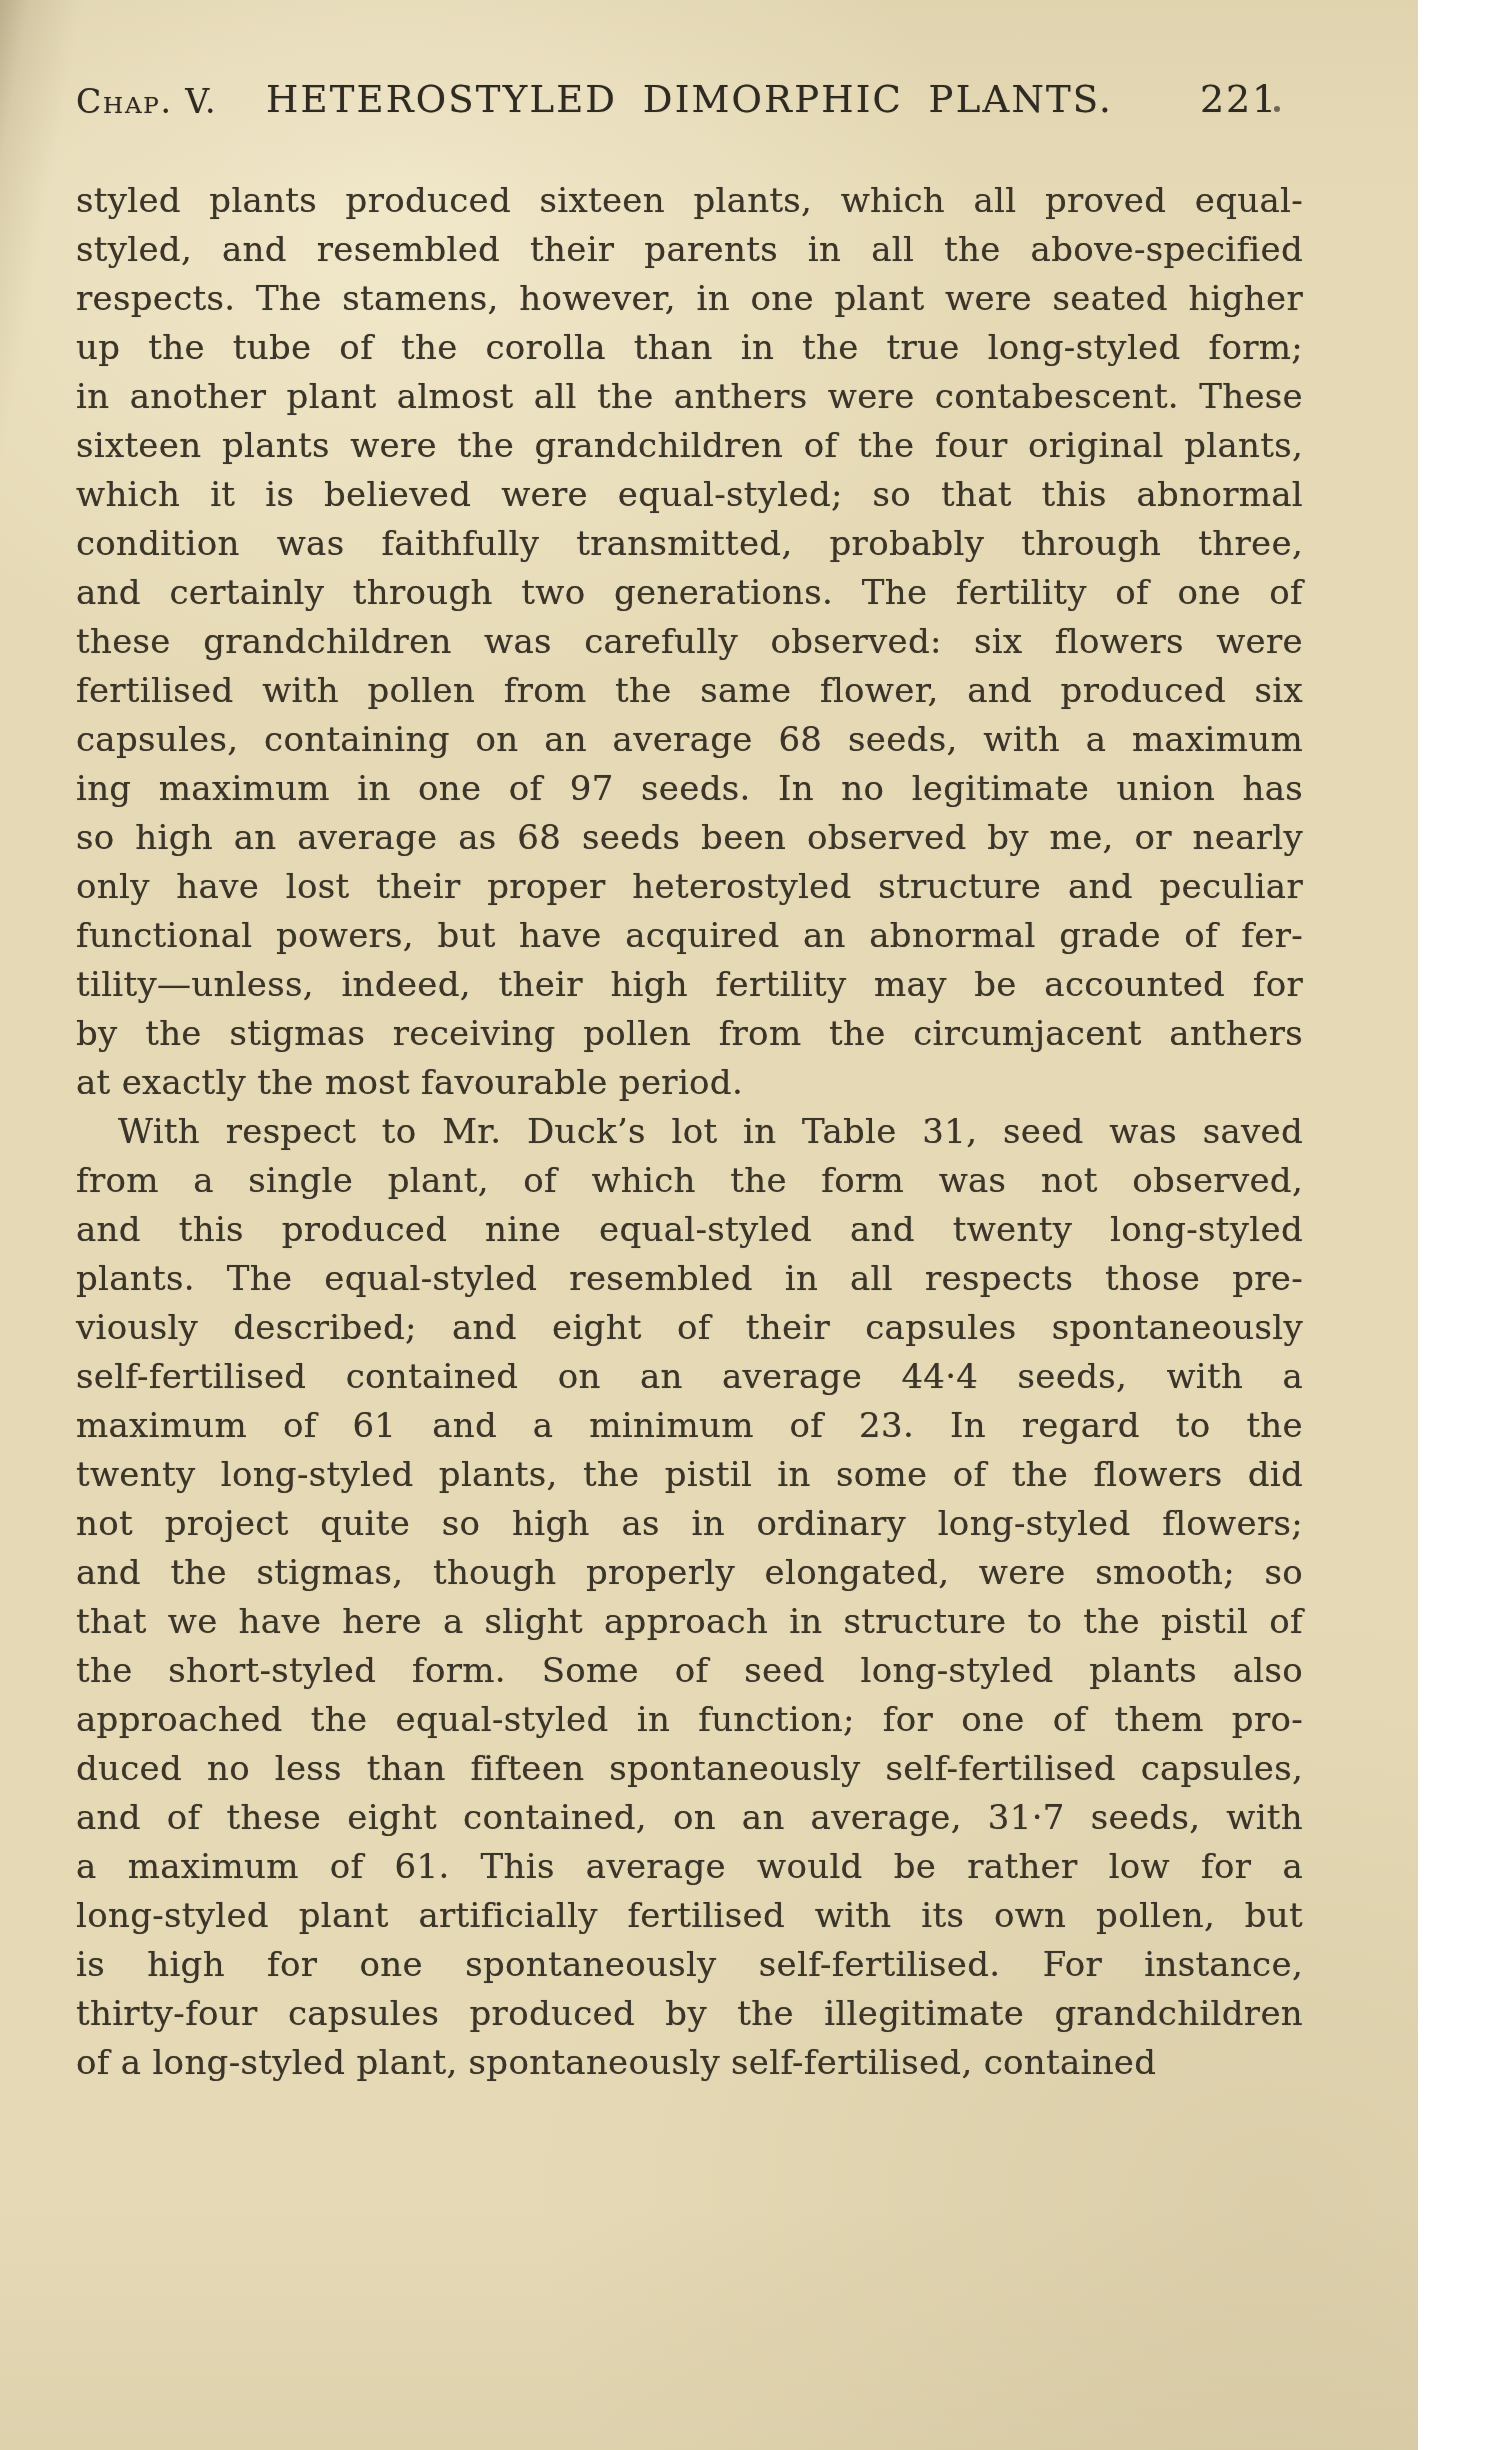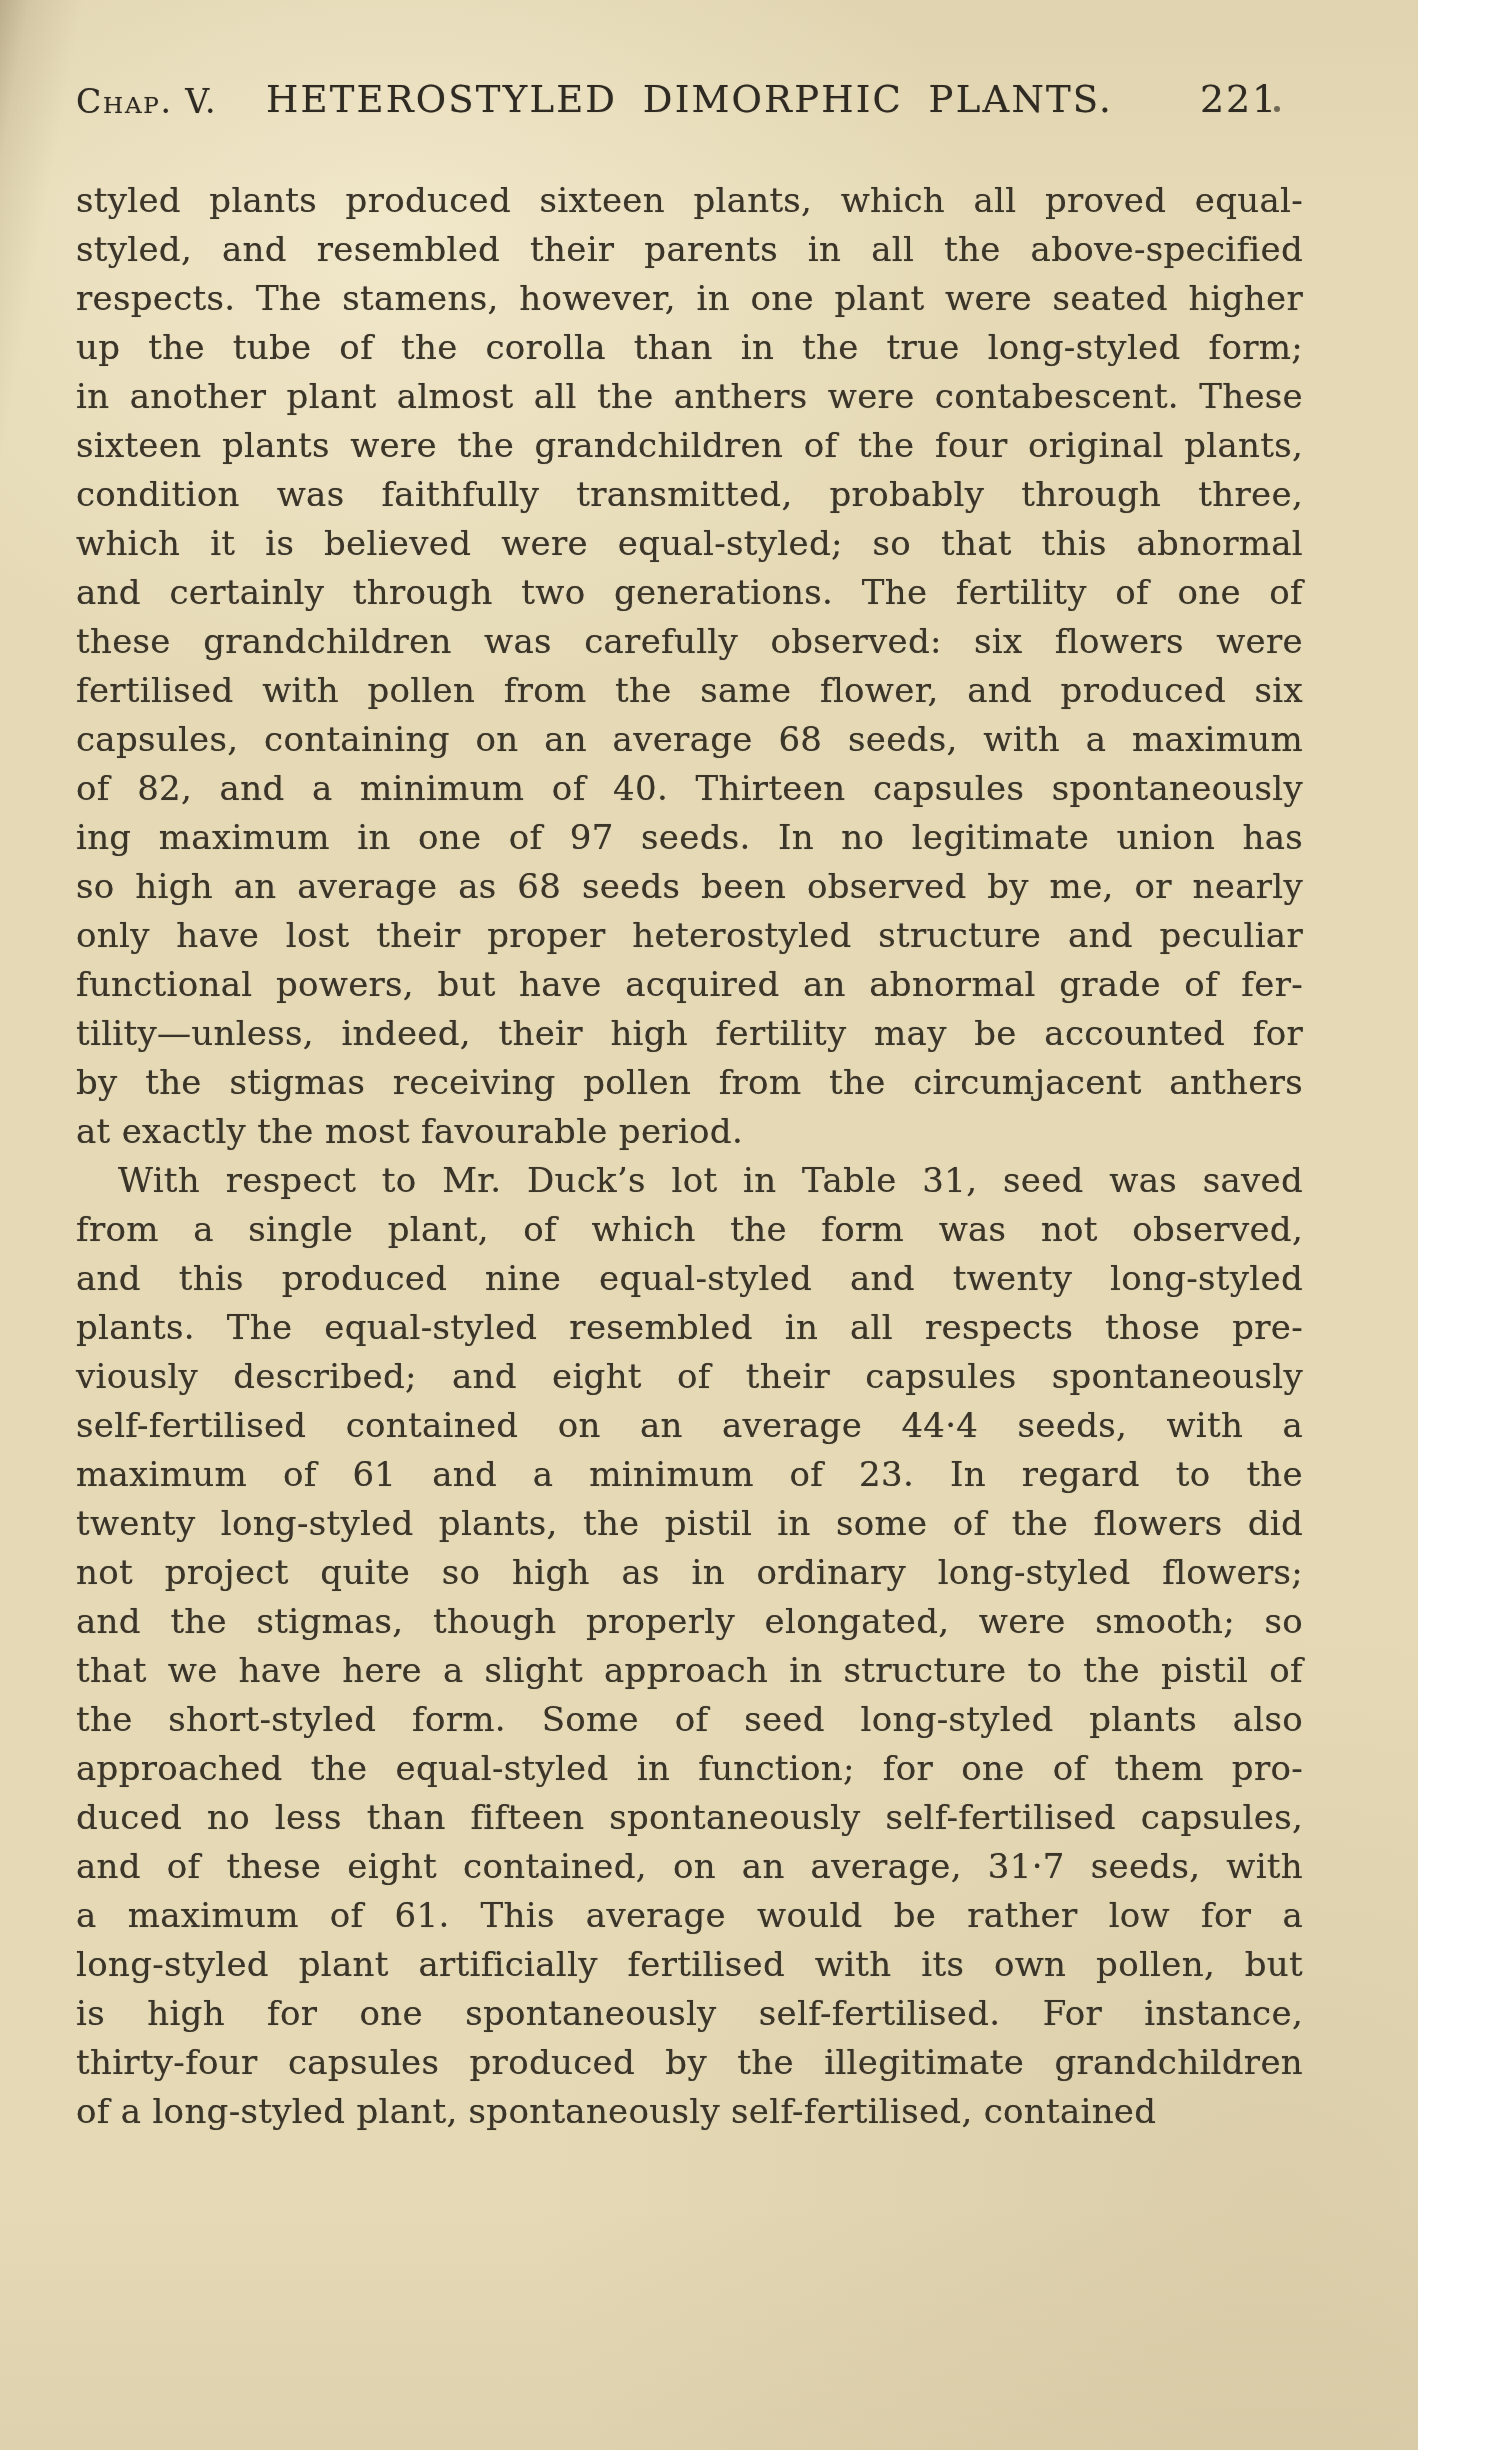--- a/index.html
+++ b/index.html
@@ -110,27 +110,26 @@
     <span class="pagenum">221</span>
   </header>
 
   <main class="body-text">
       <div class="line">styled plants produced sixteen plants, which all proved equal-</div>
       <div class="line">styled, and resembled their parents in all the above-specified</div>
       <div class="line">respects.  The stamens, however, in one plant were seated higher</div>
       <div class="line">up the tube of the corolla than in the true long-styled form;</div>
       <div class="line">in another plant almost all the anthers were contabescent.  These</div>
       <div class="line">sixteen plants were the grandchildren of the four original plants,</div>
+      <div class="line">which it is believed were equal-styled; so that this abnormal</div>
       <div class="line">condition was faithfully transmitted, probably through three,</div>
-      <div class="line">which it is believed were equal-styled; so that this abnormal</div>
       <div class="line">and certainly through two generations.  The fertility of one of</div>
       <div class="line">these grandchildren was carefully observed: six flowers were</div>
       <div class="line">fertilised with pollen from the same flower, and produced six</div>
       <div class="line">capsules, containing on an average 68 seeds, with a maximum</div>
-      <div class="line">of 82, and a minimum of 40.  Thirteen capsules spontaneously</div>
       <div class="line">ing maximum in one of 97 seeds.  In no legitimate union has</div>
       <div class="line">so high an average as 68 seeds been observed by me, or nearly</div>
       <div class="line">only have lost their proper heterostyled structure and peculiar</div>
       <div class="line">functional powers, but have acquired an abnormal grade of fer-</div>
       <div class="line">tility—unless, indeed, their high fertility may be accounted for</div>
       <div class="line">by the stigmas receiving pollen from the circumjacent anthers</div>
       <div class="line last">at exactly the most favourable period.</div>
       <div class="line indent">With respect to Mr. Duck’s lot in Table 31, seed was saved</div>
       <div class="line">from a single plant, of which the form was not observed,</div>
       <div class="line">and this produced nine equal-styled and twenty long-styled</div>

